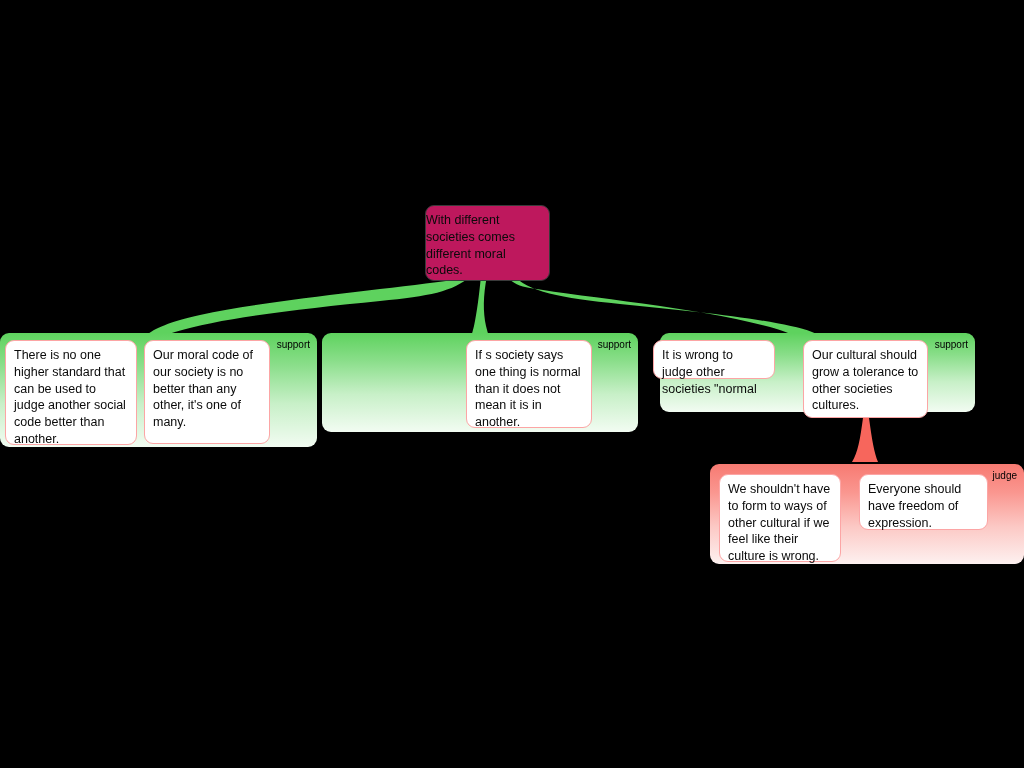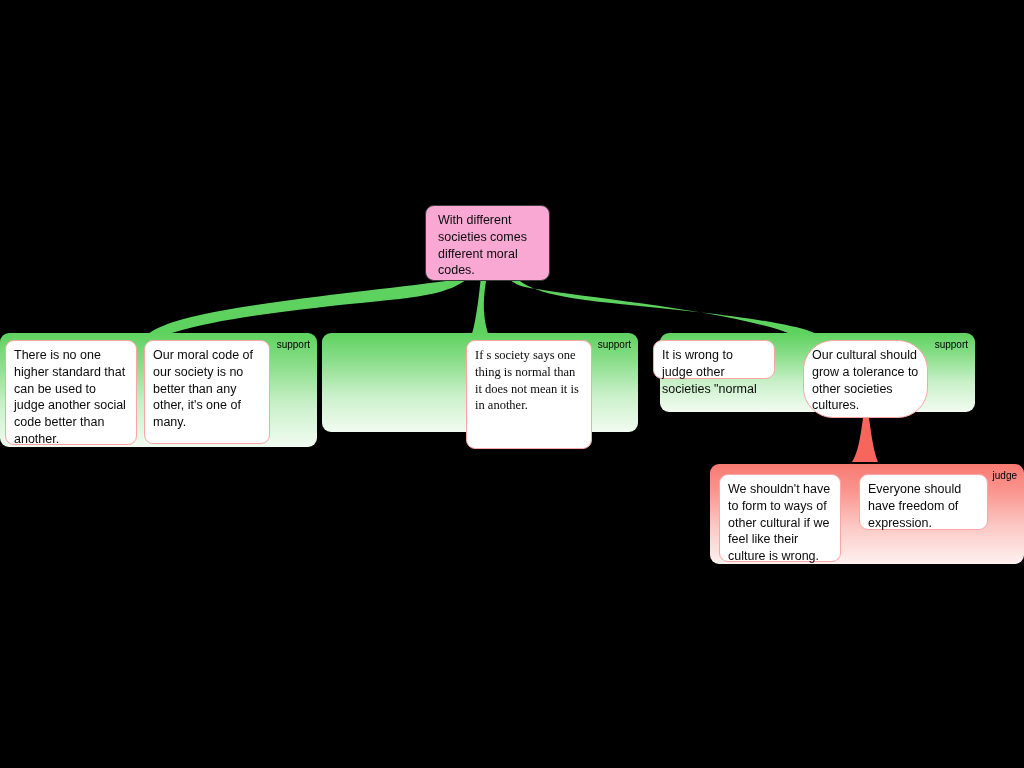--- a/index.html
+++ b/index.html
@@ -69,26 +69,26 @@
   .claim-text {
     font-size: 12.5px;
     line-height: 16.8px;
     color: #0a0a0a;
     white-space: pre-line;
     display: block;
   }
 
   .root-box {
     position: absolute;
-    background: #f9a8d4;
+    background: #be185d;
     border: 1px solid #3a3a3a;
     border-radius: 9px;
     box-sizing: border-box;
     z-index: 3;
-    padding: 6px 8px 5px 12px;
+    padding: 6px 8px 5px 0;
   }
 </style>
 </head>
 <body>
 
 <div id="canvas">
 
   <svg id="connectors" viewBox="0 0 1024 768">
 
     <path fill="#5ed25e" d="M 471 276
@@ -139,31 +139,31 @@
   <div class="claim-box" style="left:5px; top:340px; width:132px; height:105px;">
     <span class="claim-text">There is no one higher standard that can be used to judge another social code better than another.</span>
   </div>
   <div class="claim-box" style="left:144px; top:340px; width:126px; height:104px;">
     <span class="claim-text">Our moral code of our society is no better than any other, it's one of many.</span>
   </div>
 
   <div class="group-panel support" style="left:322px; top:333px; width:316px; height:99px;">
     <span class="group-label">support</span>
   </div>
-  <div class="claim-box" style="left:466px; top:340px; width:126px; height:109px;font-family:Liberation Serif, serif;">
+  <div class="claim-box" style="left:466px; top:340px; width:126px; height:88px;">
     <span class="claim-text">If s society says one thing is normal than it does not mean it is in another.</span>
   </div>
 
   <div class="group-panel support" style="left:660px; top:333px; width:315px; height:79px;">
     <span class="group-label">support</span>
   </div>
   <div class="claim-box" style="left:653px; top:340px; width:122px; height:39px;">
     <span class="claim-text">It is wrong to judge other societies "normal</span>
   </div>
-  <div class="claim-box" style="left:803px; top:340px; width:125px; height:78px;border-radius:30px;">
+  <div class="claim-box" style="left:803px; top:340px; width:125px; height:78px;">
     <span class="claim-text">Our cultural should grow a tolerance to other societies cultures.</span>
   </div>
 
   <div class="group-panel oppose" style="left:710px; top:464px; width:314px; height:100px;">
     <span class="group-label">judge</span>
   </div>
   <div class="claim-box" style="left:719px; top:474px; width:122px; height:88px;">
     <span class="claim-text">We shouldn't have to form to ways of other cultural if we feel like their culture is wrong.</span>
   </div>
   <div class="claim-box" style="left:859px; top:474px; width:129px; height:56px;">

